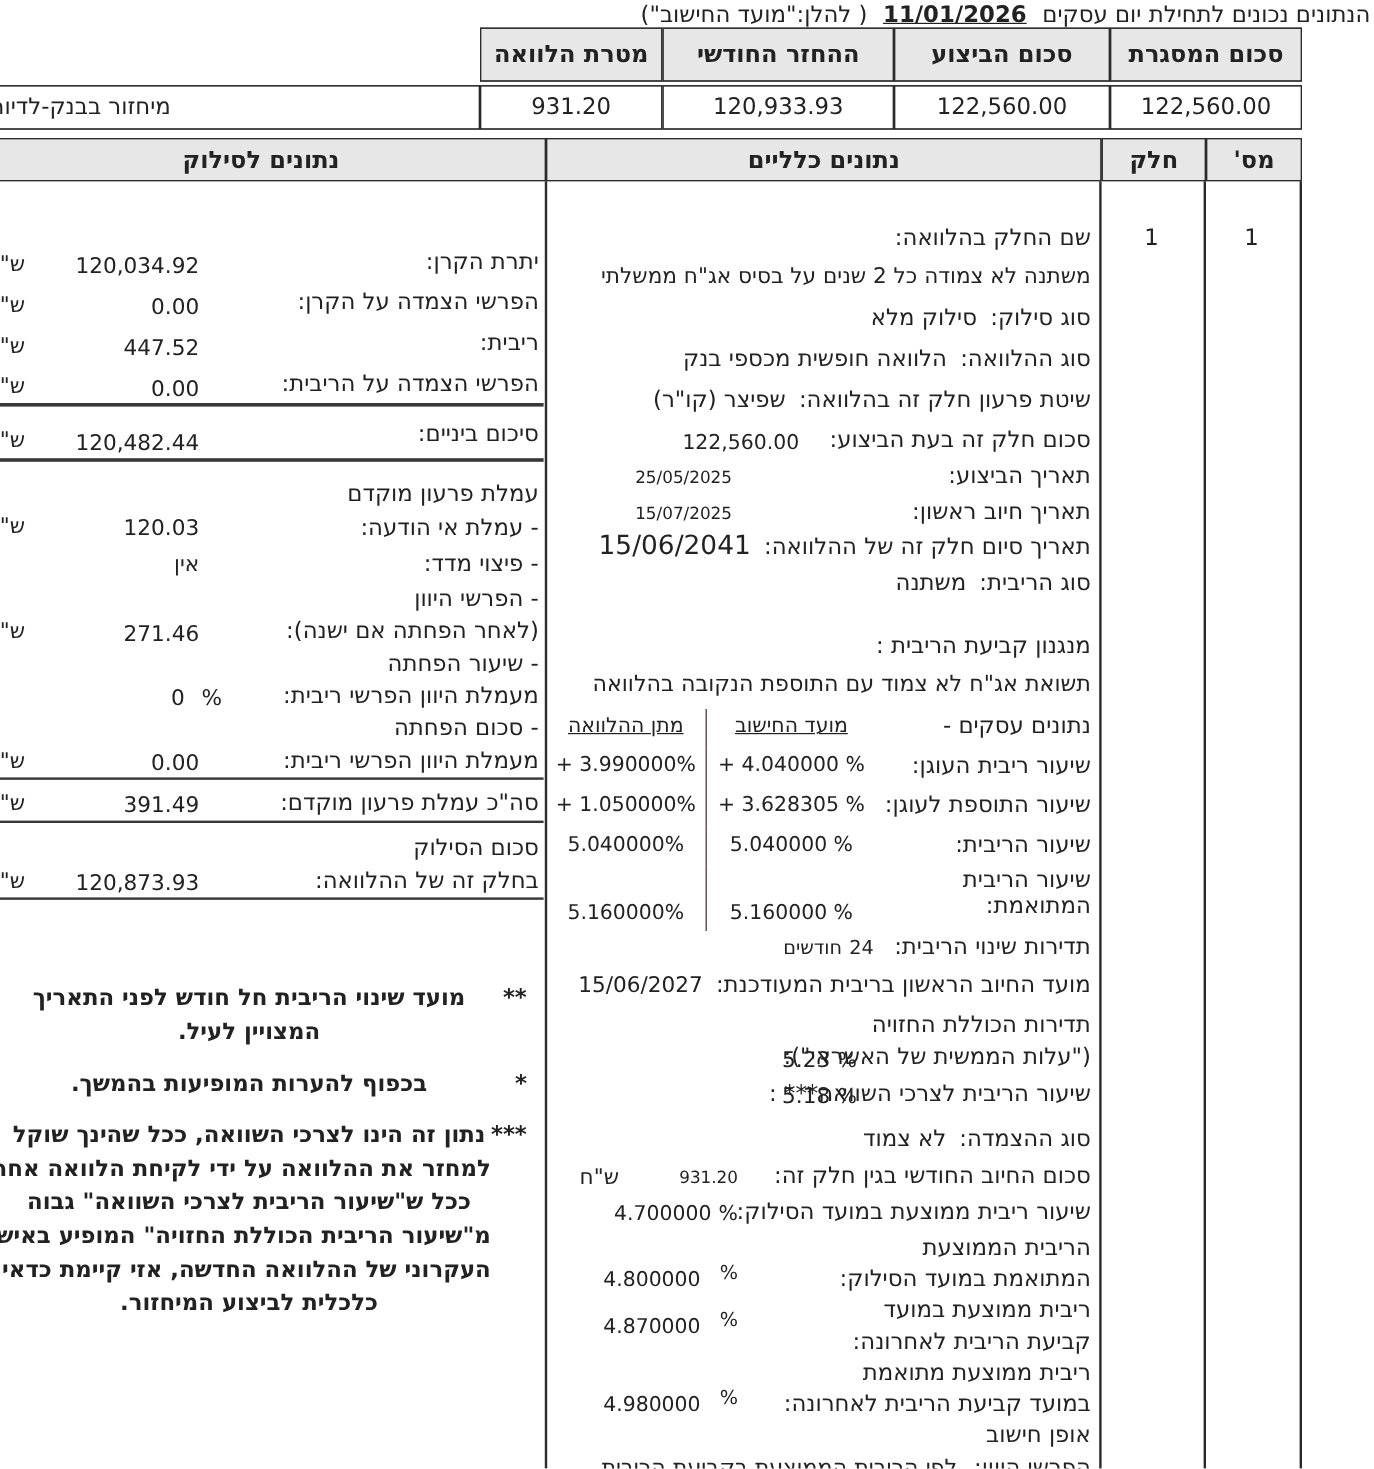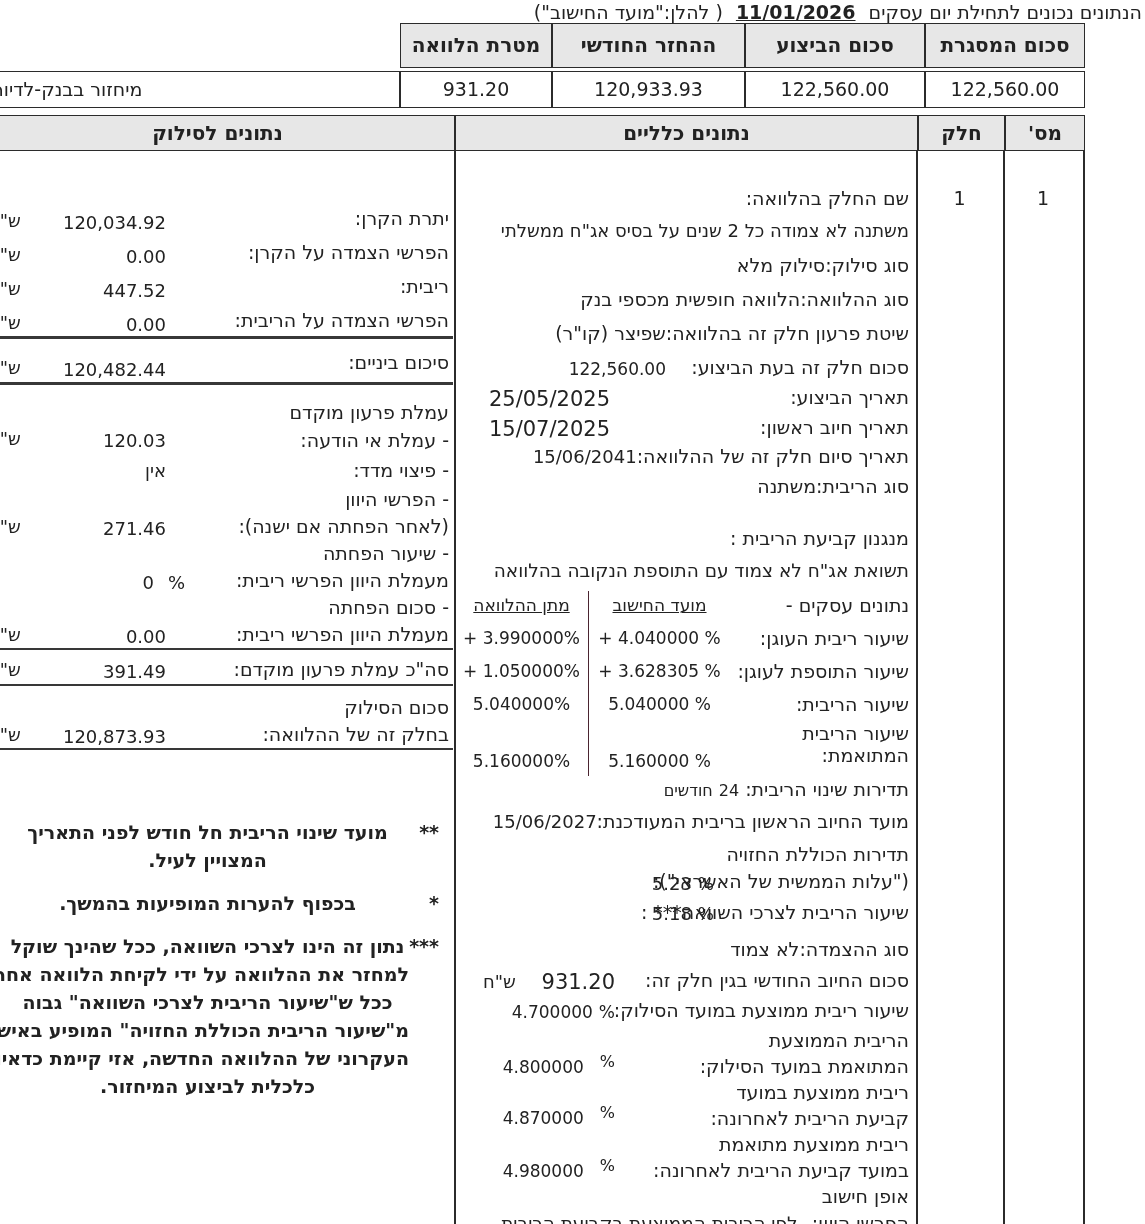--- a/index.html
+++ b/index.html
@@ -39,22 +39,22 @@
   }
 
   
   .parts-body { position:absolute; top:151px; left:-20px; width:1105px; height:1073px; overflow:hidden; }
   .vline { position:absolute; top:0; bottom:0; width:2px; background:#2b2b2b; }
   .pnum { position:absolute; top:36px; font-size:19px; text-align:center; }
 
   
   .general-col { position:absolute; top:0; left:475px; width:461px; padding-top:34px; font-size:19px; }
   .g-row { position:relative; text-align:right; padding-right:7px; min-height:30px; line-height:26px; }
-  .g-row .av { position:absolute; top:2px; font-size:21px; }
-  .g-row .iv { }
+  .g-row .av { position:absolute; top:2px; font-size:14px; }
+  .g-row .iv { margin-right:11px; }
   .g2line .l2 { display:block; }
 
   
   .mech { display:grid; grid-template-columns:186px 142px 133px; direction:rtl; width:461px; }
   .mech .mc { border-left:1px solid #4a2430; }
   .mech .mh { height:32px; line-height:28px; }
   .mech .mr { height:33px; line-height:30px; }
   .mech .lastr { height:54px; }
   .mech .lab { text-align:right; padding-right:7px; }
   .mech .val { text-align:center; font-size:17px; direction:ltr; }
@@ -137,21 +137,21 @@
     </div>
     <div class="g-row" style="min-height:30px">
       <span>תאריך הביצוע:</span>
       <span class="av num" style="right:306px">25/05/2025</span>
     </div>
     <div class="g-row" style="min-height:29px">
       <span>תאריך חיוב ראשון:</span>
       <span class="av num" style="right:306px">15/07/2025</span>
     </div>
     <div class="g-row" style="min-height:30px">
-      <span>תאריך סיום חלק זה של ההלוואה:</span><span class="iv num" style="font-size:18px">15/06/2041</span>
+      <span>תאריך סיום חלק זה של ההלוואה:</span><span class="iv num" style="font-size:22px">15/06/2041</span>
     </div>
     <div class="g-row" style="min-height:30px">
       <span>סוג הריבית:</span><span class="iv">משתנה</span>
     </div>
     <div class="g-row" style="margin-top:22px;min-height:33px">מנגנון קביעת הריבית :</div>
     <div class="g-row" style="min-height:33px;font-size:18.5px">תשואת אג"ח לא צמוד עם התוספת הנקובה בהלוואה</div>
 
     <div class="mech">
       <div class="mh lab">נתונים עסקים -</div>
       <div class="mh val mc"><span class="u" style="direction:rtl">מועד החישוב</span></div>
@@ -207,21 +207,21 @@
       <span class="av num" style="right:301px;font-size:17px"><span>4.700000</span><span class="pct-flat">%</span></span>
     </div>
     <div class="g-row" style="min-height:52px;line-height:26px">
       <span>הריבית הממוצעת</span><br>
       <span>המתואמת במועד הסילוק:</span>
       <span class="av num" style="right:301px;top:27px;font-size:17px"><span>4.800000</span><span class="pct">%</span></span>
     </div>
     <div class="g-row" style="min-height:52px;line-height:26px">
       <span>ריבית ממוצעת במועד</span><br>
       <span>קביעת הריבית לאחרונה:</span>
-      <span class="av num" style="right:301px;top:26px;font-size:17px"><span>4.870000</span><span class="pct">%</span></span>
+      <span class="av num" style="right:301px;top:14px;font-size:17px"><span>4.870000</span><span class="pct">%</span></span>
     </div>
     <div class="g-row" style="min-height:52px;line-height:26px">
       <span>ריבית ממוצעת מתואמת</span><br>
       <span>במועד קביעת הריבית לאחרונה:</span>
       <span class="av num" style="right:301px;top:27px;font-size:17px"><span>4.980000</span><span class="pct">%</span></span>
     </div>
     <div class="g-row" style="min-height:55px;line-height:27px">
       <span>אופן חישוב</span><br>
       <span>הפרשי היוון:</span>
       <span class="u" style="margin-right:8px;font-size:18.5px">לפי הריבית הממוצעת בקביעת הריבית לאחרונה</span>

